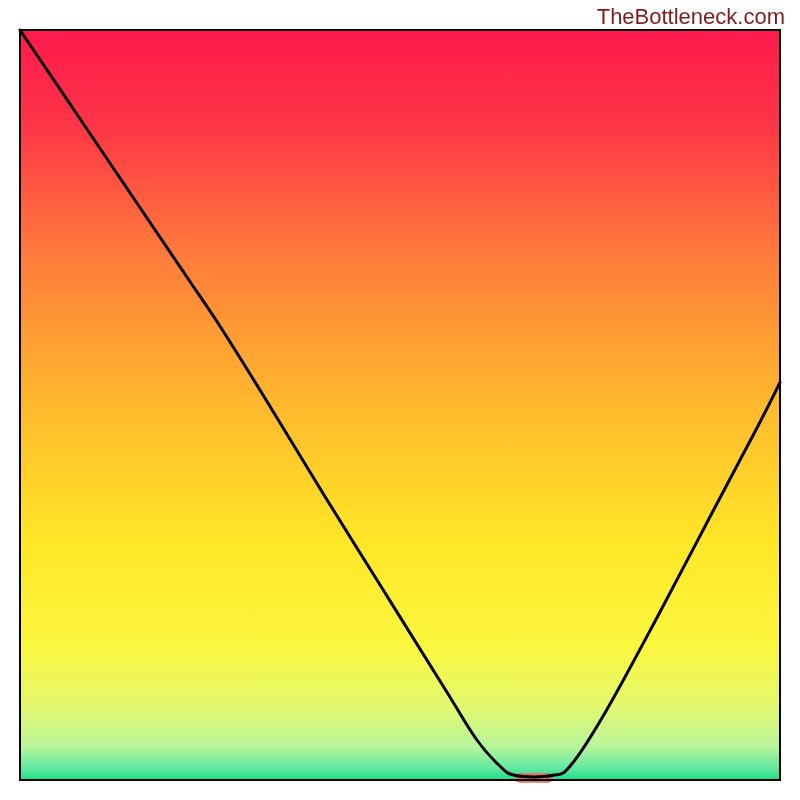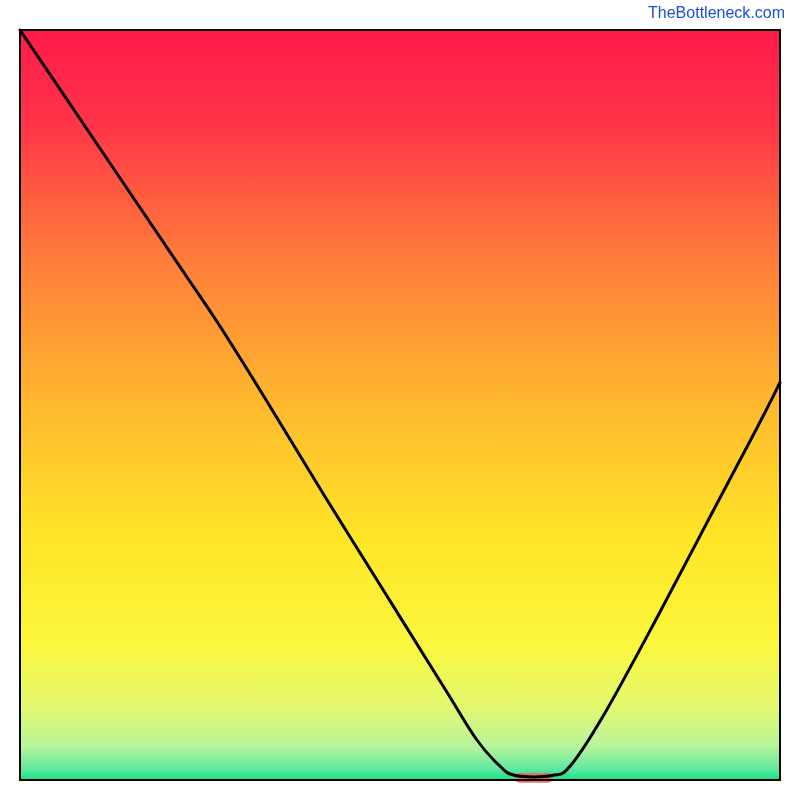--- a/index.html
+++ b/index.html
@@ -13,22 +13,22 @@
   }
   .container {
     position: relative;
     width: 800px;
     height: 800px;
   }
   .watermark {
     position: absolute;
     top: 4px;
     right: 15px;
-    color: #1d4ed8;
-    font-size: 16px;
+    color: #7f1d1d;
+    font-size: 22px;
     font-weight: 500;
     z-index: 10;
   }
   svg {
     display: block;
   }
 </style>
 </head>
 <body>
 <div class="container">

